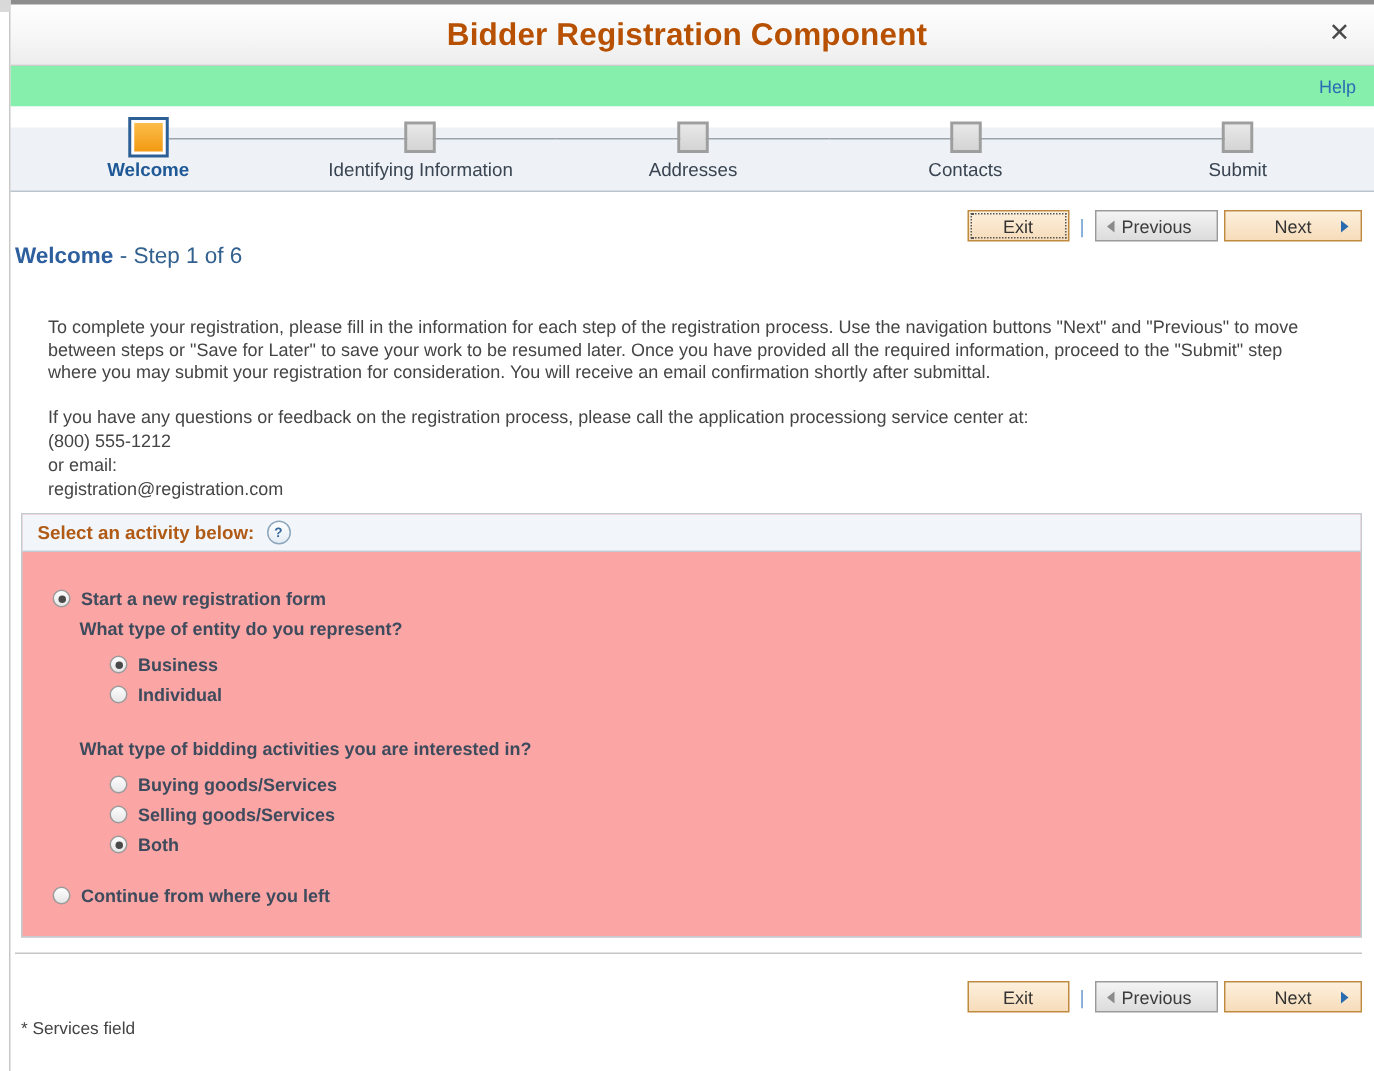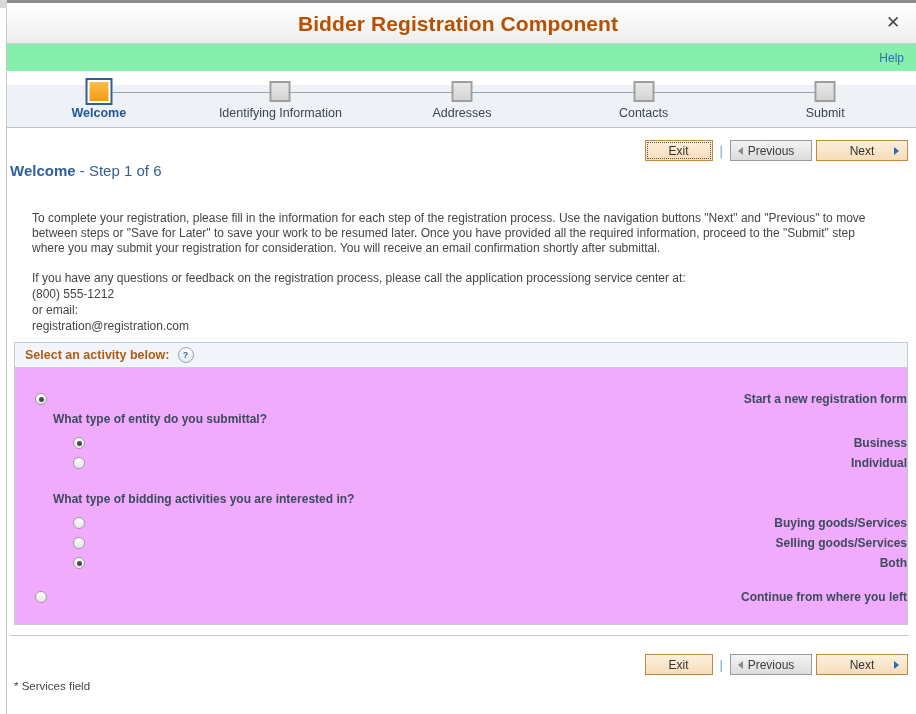--- a/index.html
+++ b/index.html
@@ -274,21 +274,21 @@
     color: #454545;
     line-height: 15px;
   }
   .copy p { margin: 0 0 14px 0; }
   .copy p.tight { margin-bottom: 0; line-height: 16px; }
 
   
   .panel {
     margin: 8px 8px 0 14px;
     border: 1px solid #c2ccd4;
-    background: #f0abfc;
+    background: #fca5a5;
   }
   .panel-header {
     height: 24px;
     background: #f2f6fa;
     border-bottom: 1px solid #c2ccd4;
     display: flex;
     align-items: center;
     padding-left: 10px;
   }
   .panel-header .title {
@@ -316,21 +316,20 @@
     padding: 22px 0 16px 0;
     min-height: 210px;
     box-sizing: border-box;
   }
 
   .radio-row {
     display: flex;
     align-items: center;
     margin: 0 0 2px 0;
     height: 18px;
-    justify-content: space-between;
   }
   .radio-row.l1 { padding-left: 20px; }
   .radio-row.l2 { padding-left: 58px; }
   .question {
     padding-left: 38px;
     font-size: 12px;
     font-weight: bold;
     color: #3d4b5c;
     margin: 4px 0 8px 0;
   }
@@ -464,21 +463,21 @@
       <span class="title">Select an activity below:</span>
       <span class="help-icon">?</span>
     </div>
     <div class="panel-body">
 
       <div class="radio-row l1">
         <span class="radio checked"></span>
         <span class="radio-label">Start a new registration form</span>
       </div>
 
-      <div class="question">What type of entity do you submittal?</div>
+      <div class="question">What type of entity do you represent?</div>
 
       <div class="radio-row l2">
         <span class="radio checked"></span>
         <span class="radio-label">Business</span>
       </div>
       <div class="radio-row l2">
         <span class="radio"></span>
         <span class="radio-label">Individual</span>
       </div>
 

